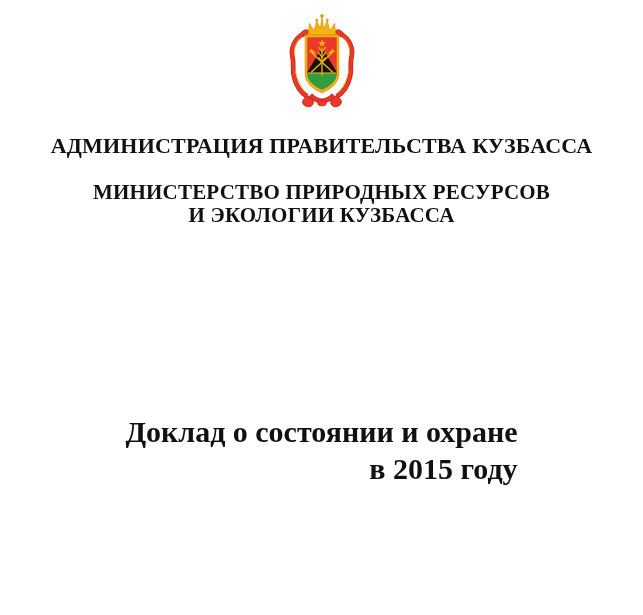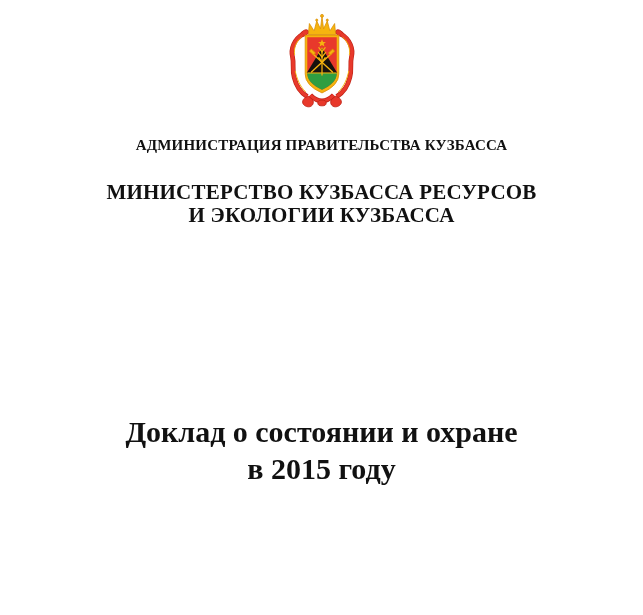--- a/index.html
+++ b/index.html
@@ -12,40 +12,40 @@
     display: flex; flex-direction: column; align-items: center;
   }
   .emblem-wrap { margin-top: 13px; width: 78px; height: 101px; flex: 0 0 auto; }
   .emblem-wrap svg { width: 100%; height: 100%; display: block; }
   .stroke-darkred { stroke: #bf2417; stroke-width: 1.6; }
   .stroke-darkgold { stroke: #d98b00; stroke-width: 1.4; }
   .no-stroke { stroke: none; }
   .h1 {
     margin-top: 19px;
     font-weight: bold;
-    font-size: 15px;
+    font-size: 22px;
     line-height: 25px;
     text-align: center;
     letter-spacing: 0.2px;
     white-space: nowrap;
   }
   .h2 {
     margin-top: 23px;
     font-weight: bold;
     font-size: 21px;
     line-height: 23px;
     text-align: center;
     letter-spacing: 0.2px;
   }
   .doc-title {
     margin-top: 186px;
     font-weight: bold;
     font-size: 30px;
     line-height: 37px;
-    text-align: center;
+    text-align: right;
     white-space: nowrap;
   }
 </style>
 </head>
 <body>
 
 <div class="page">
 
   <div class="emblem-wrap">
     <svg viewBox="0 0 144 192" xmlns="http://www.w3.org/2000/svg">
@@ -97,21 +97,21 @@
         <line x1="90" y1="77" x2="52" y2="112" style="stroke:#f6b40f;stroke-width:2.6;stroke-linecap:round"></line>
         <rect x="48.5" y="71.5" width="11" height="5.5" transform="rotate(42 54 74)" class="stroke-darkgold" fill="#f6b40f"></rect>
         <rect x="84.5" y="71.5" width="11" height="5.5" transform="rotate(-42 90 74)" class="stroke-darkgold" fill="#f6b40f"></rect>
       </g>
     </svg>
   </div>
 
   <div class="h1">АДМИНИСТРАЦИЯ ПРАВИТЕЛЬСТВА КУЗБАССА</div>
 
   <div class="h2">
-    <div>МИНИСТЕРСТВО КУЗБАССА РЕСУРСОВ</div>
+    <div>МИНИСТЕРСТВО ПРИРОДНЫХ РЕСУРСОВ</div>
     <div>И ЭКОЛОГИИ КУЗБАССА</div>
   </div>
 
   <div class="doc-title">
     <div>Доклад о состоянии и охране</div>
     <div>в 2015 году</div>
   </div>
 
 </div>
 

